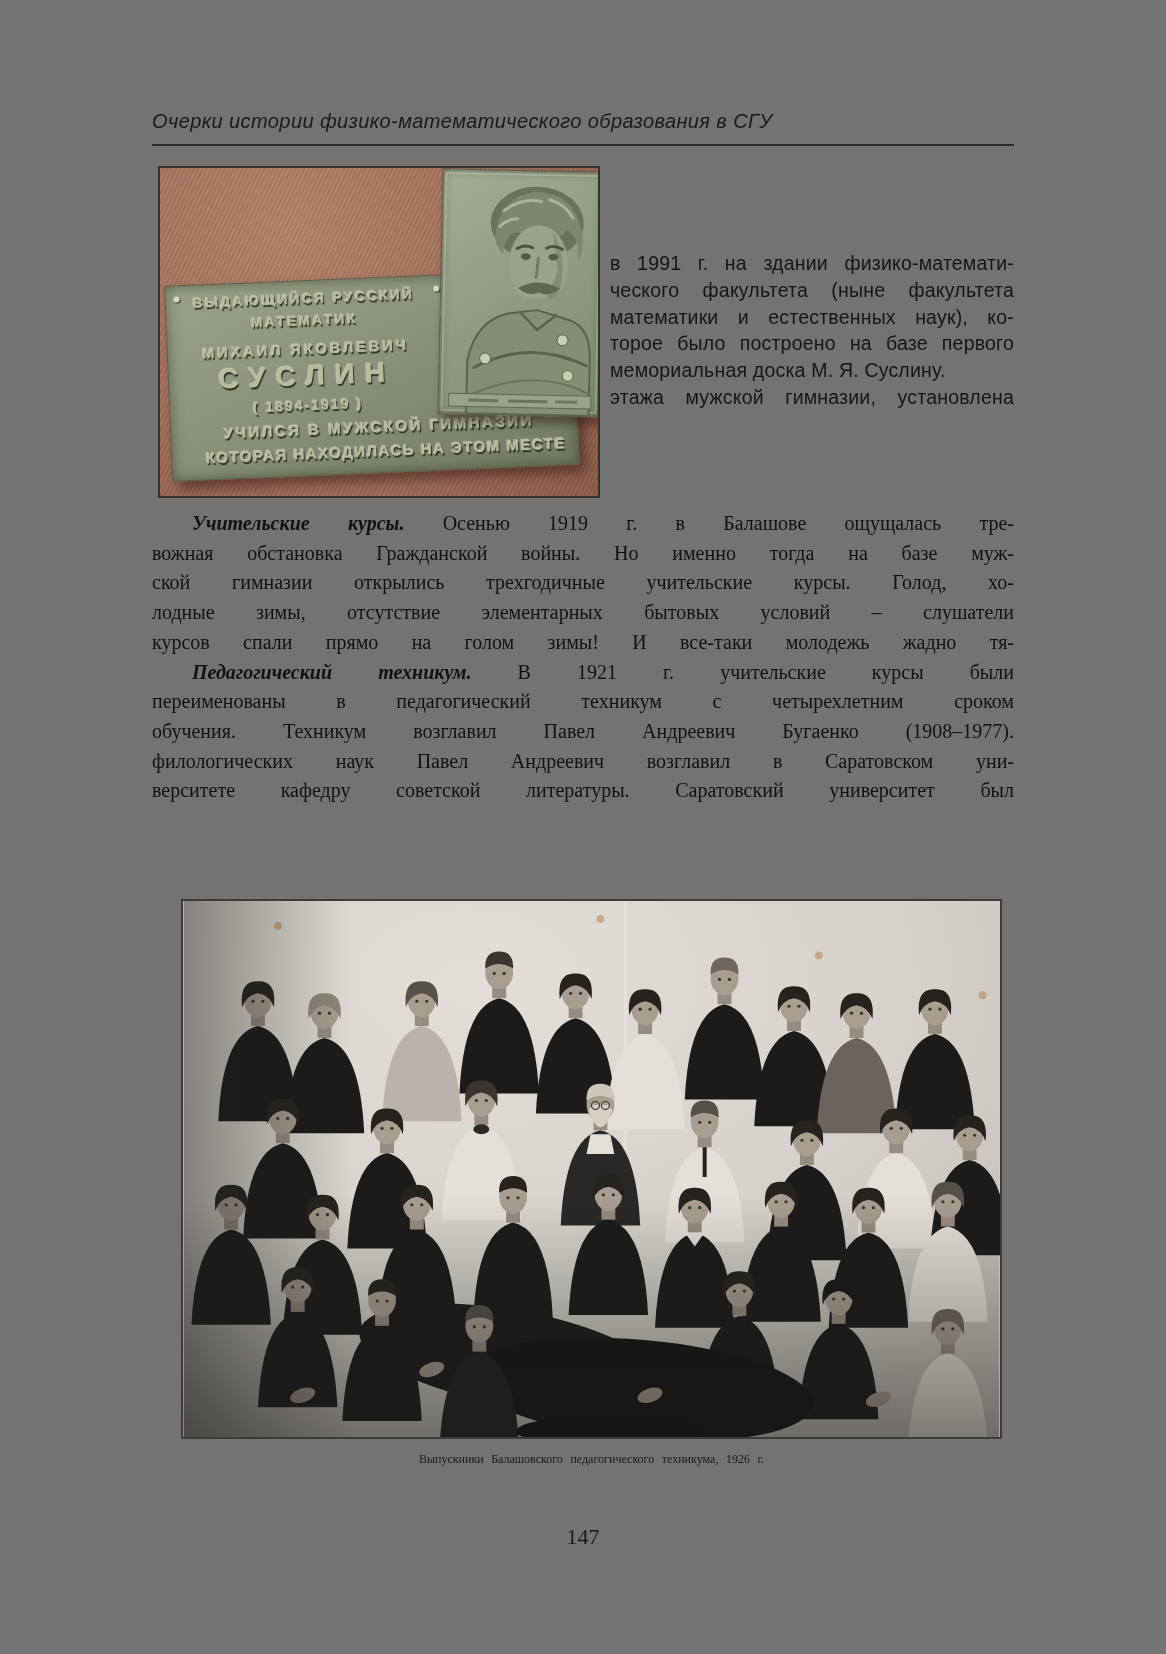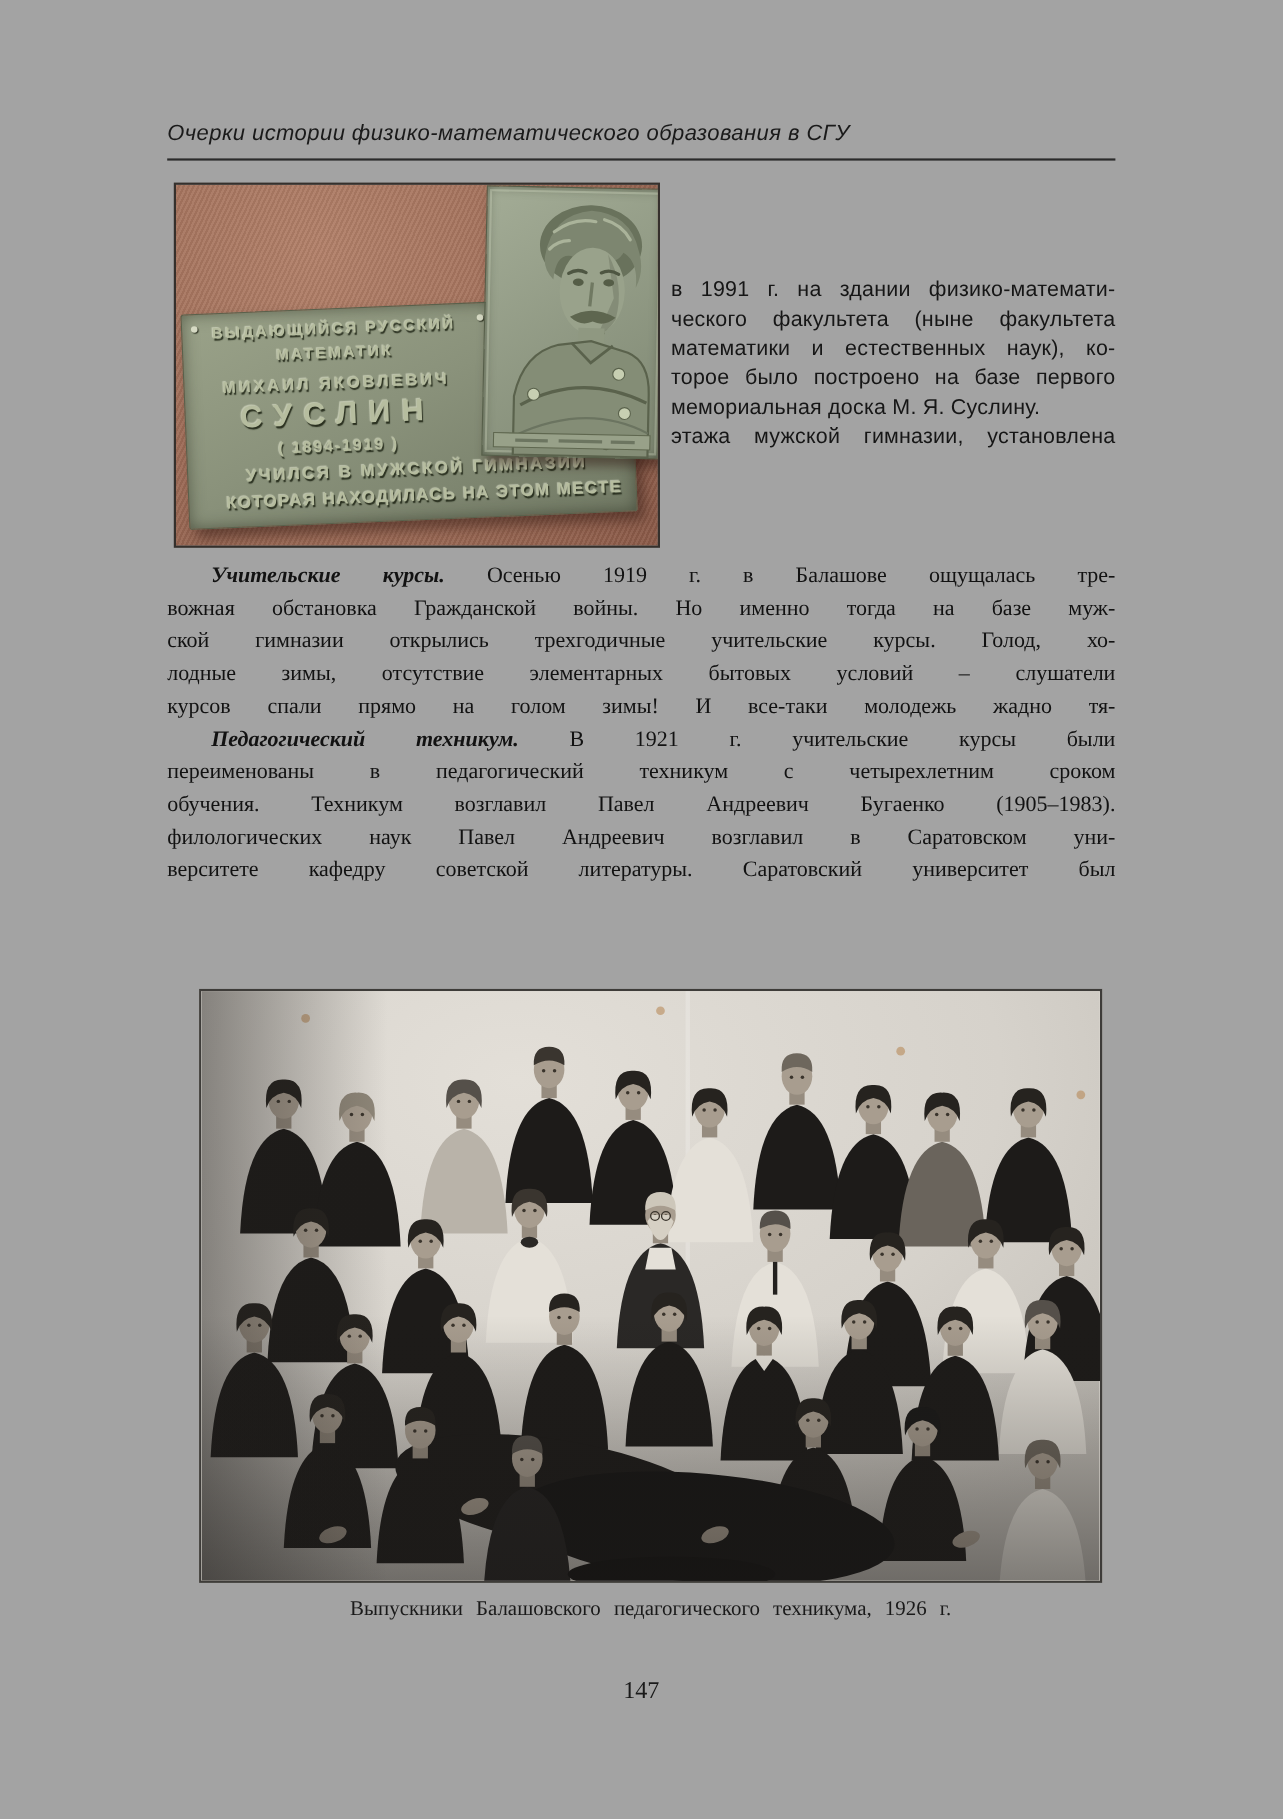--- a/index.html
+++ b/index.html
@@ -1,16 +1,16 @@
 <!DOCTYPE html>
 <html><head>
 <meta charset="utf-8">
 <style>
   html,body{margin:0;padding:0;background:#e9e9e9;}
-  .page{position:relative;width:1166px;height:1654px;background:#a3a3a3;overflow:hidden;
+  .page{position:relative;width:1166px;height:1654px;background:#737373;overflow:hidden;
         font-family:"Liberation Serif",serif;color:#141414;}
 
   
   .running-header-text{position:absolute;left:152px;top:110px;width:862px;
         font-family:"Liberation Sans",sans-serif;font-style:italic;font-size:20px;
         letter-spacing:.4px;color:#1a1a1a;}
   .header-rule{position:absolute;left:152px;top:144px;width:862px;height:2px;background:#2b2b2b;}
 
   
   .plaque-photo{position:absolute;left:158px;top:166px;width:442px;height:332px;margin:0;
@@ -57,21 +57,21 @@
   .jl{text-align-last:justify;}
   .body-text .ind{text-indent:40px;}
   .lead{font-weight:bold;font-style:italic;}
 
   
   .group-photo{position:absolute;left:181px;top:899px;width:821px;height:540px;margin:0;
         border:2px solid #3e3c39;box-sizing:border-box;background:#d9d5ce;}
   .group-photo svg{display:block;width:100%;height:100%;}
 
   .photo-caption{position:absolute;left:181px;top:1452px;width:821px;text-align:center;
-        font-size:19px;word-spacing:.38em;color:#1a1a1a;}
+        font-size:12px;word-spacing:.38em;color:#1a1a1a;}
   .page-number{position:absolute;left:152px;top:1524px;width:862px;text-align:center;
         font-size:22px;color:#1a1a1a;}
 </style>
 </head>
 <body>
 
 <div class="page">
 
   <div class="running-header-text">Очерки истории физико-математического образования в СГУ</div>
   <div class="header-rule"></div>
@@ -128,21 +128,21 @@
     </div>
 
   <div class="body-text" id="bodyText">
       <div class="bline jl ind"><span class="lead">Учительские курсы.</span> Осенью 1919 г. в Балашове ощущалась тре-</div>
       <div class="bline jl">вожная обстановка Гражданской войны. Но именно тогда на базе муж-</div>
       <div class="bline jl">ской гимназии открылись трехгодичные учительские курсы. Голод, хо-</div>
       <div class="bline jl">лодные зимы, отсутствие элементарных бытовых условий – слушатели</div>
       <div class="bline jl">курсов спали прямо на голом зимы! И все-таки молодежь жадно тя-</div>
       <div class="bline jl ind"><span class="lead">Педагогический техникум.</span> В 1921 г. учительские курсы были</div>
       <div class="bline jl">переименованы в педагогический техникум с четырехлетним сроком</div>
-      <div class="bline jl">обучения. Техникум возглавил Павел Андреевич Бугаенко (1905–1983).</div>
+      <div class="bline jl">обучения. Техникум возглавил Павел Андреевич Бугаенко (1908–1977).</div>
       <div class="bline jl">филологических наук Павел Андреевич возглавил в Саратовском уни-</div>
       <div class="bline jl">верситете кафедру советской литературы. Саратовский университет был</div>
     </div>
 
   <figure class="group-photo">
     <svg id="groupSvg" viewBox="0 0 822 540" aria-hidden="true">
         <defs>
           <linearGradient id="vg" x1="0" y1="0" x2="0" y2="1">
             <stop offset="55%" stop-color="rgba(28,26,24,0)"></stop>
             <stop offset="100%" stop-color="rgba(28,26,24,.5)"></stop>

